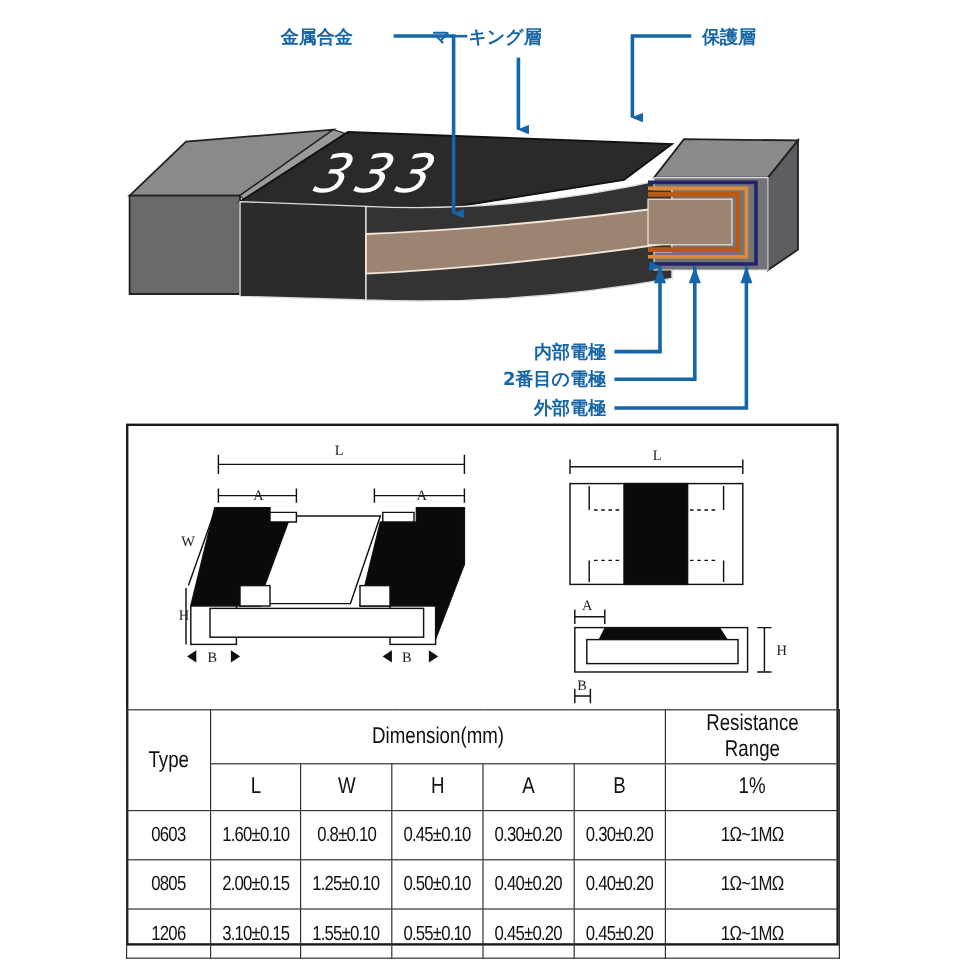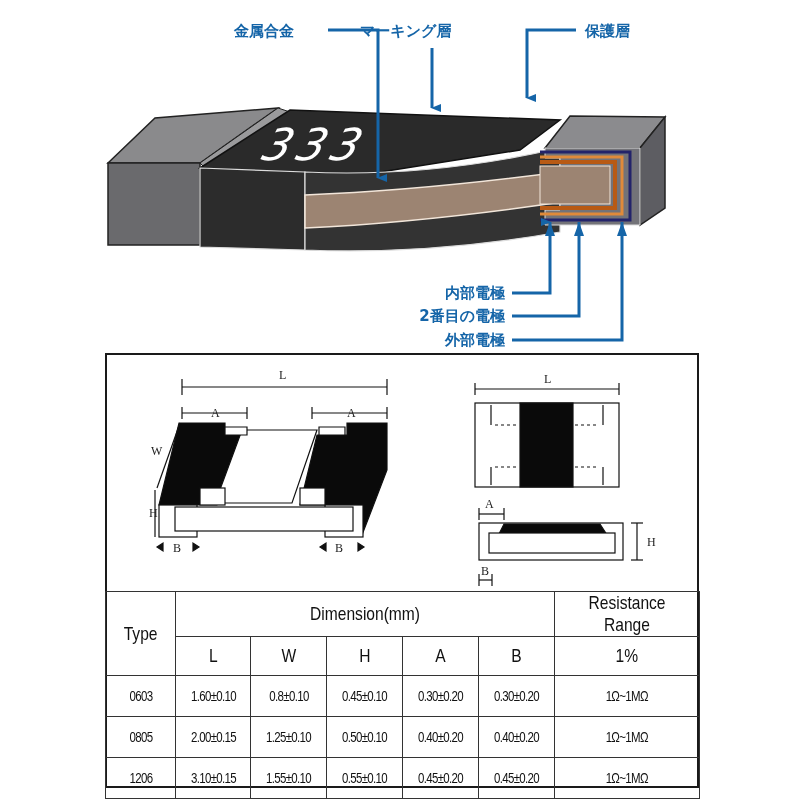--- a/index.html
+++ b/index.html
@@ -5,21 +5,21 @@
   html, body { margin:0; padding:0; background:#ffffff; }
   body { width:800px; height:800px; position:relative; overflow:hidden; font-family:"Liberation Sans", sans-serif; }
   #illustration { position:absolute; left:0; top:0; width:800px; height:350px; }
   .callout { font-family:"DejaVu Sans", sans-serif; font-weight:bold; fill:#1565a8; font-size:15px; }
   #spec-frame { position:absolute; left:105px; top:353px; width:594px; height:435px; border:2px solid #1a1a1a; box-sizing:border-box; background:#fff; }
   #dims-svg { position:absolute; left:0; top:0; width:590px; height:237px; }
   .dimtext { font-family:"Liberation Serif", serif; font-size:12px; fill:#222; }
   #spec-table { position:absolute; left:-2px; top:236px; width:594px; border-collapse:collapse; table-layout:fixed; }
   #spec-table td, #spec-table th { border:1.5px solid #333; text-align:center; font-family:"Liberation Sans", sans-serif; font-weight:normal; color:#111; padding:0; transform-origin:center; }
   #spec-table th { font-size:19px; }
-  #spec-table td { font-size:14px; letter-spacing:-0.8px; height:40px; }
+  #spec-table td { font-size:17px; letter-spacing:-0.8px; height:40px; }
   .narrow { display:inline-block; transform:scaleX(0.82); }
   .hdr-row1 th { height:38px; }
   .hdr-row2 th { height:38px; }
 </style>
 </head>
 <body>
 
 <svg id="illustration" viewBox="0 0 800 350">
   <defs>
     <marker id="arrowhead" markerWidth="8" markerHeight="10" refX="4" refY="9" orient="auto" markerUnits="userSpaceOnUse">

